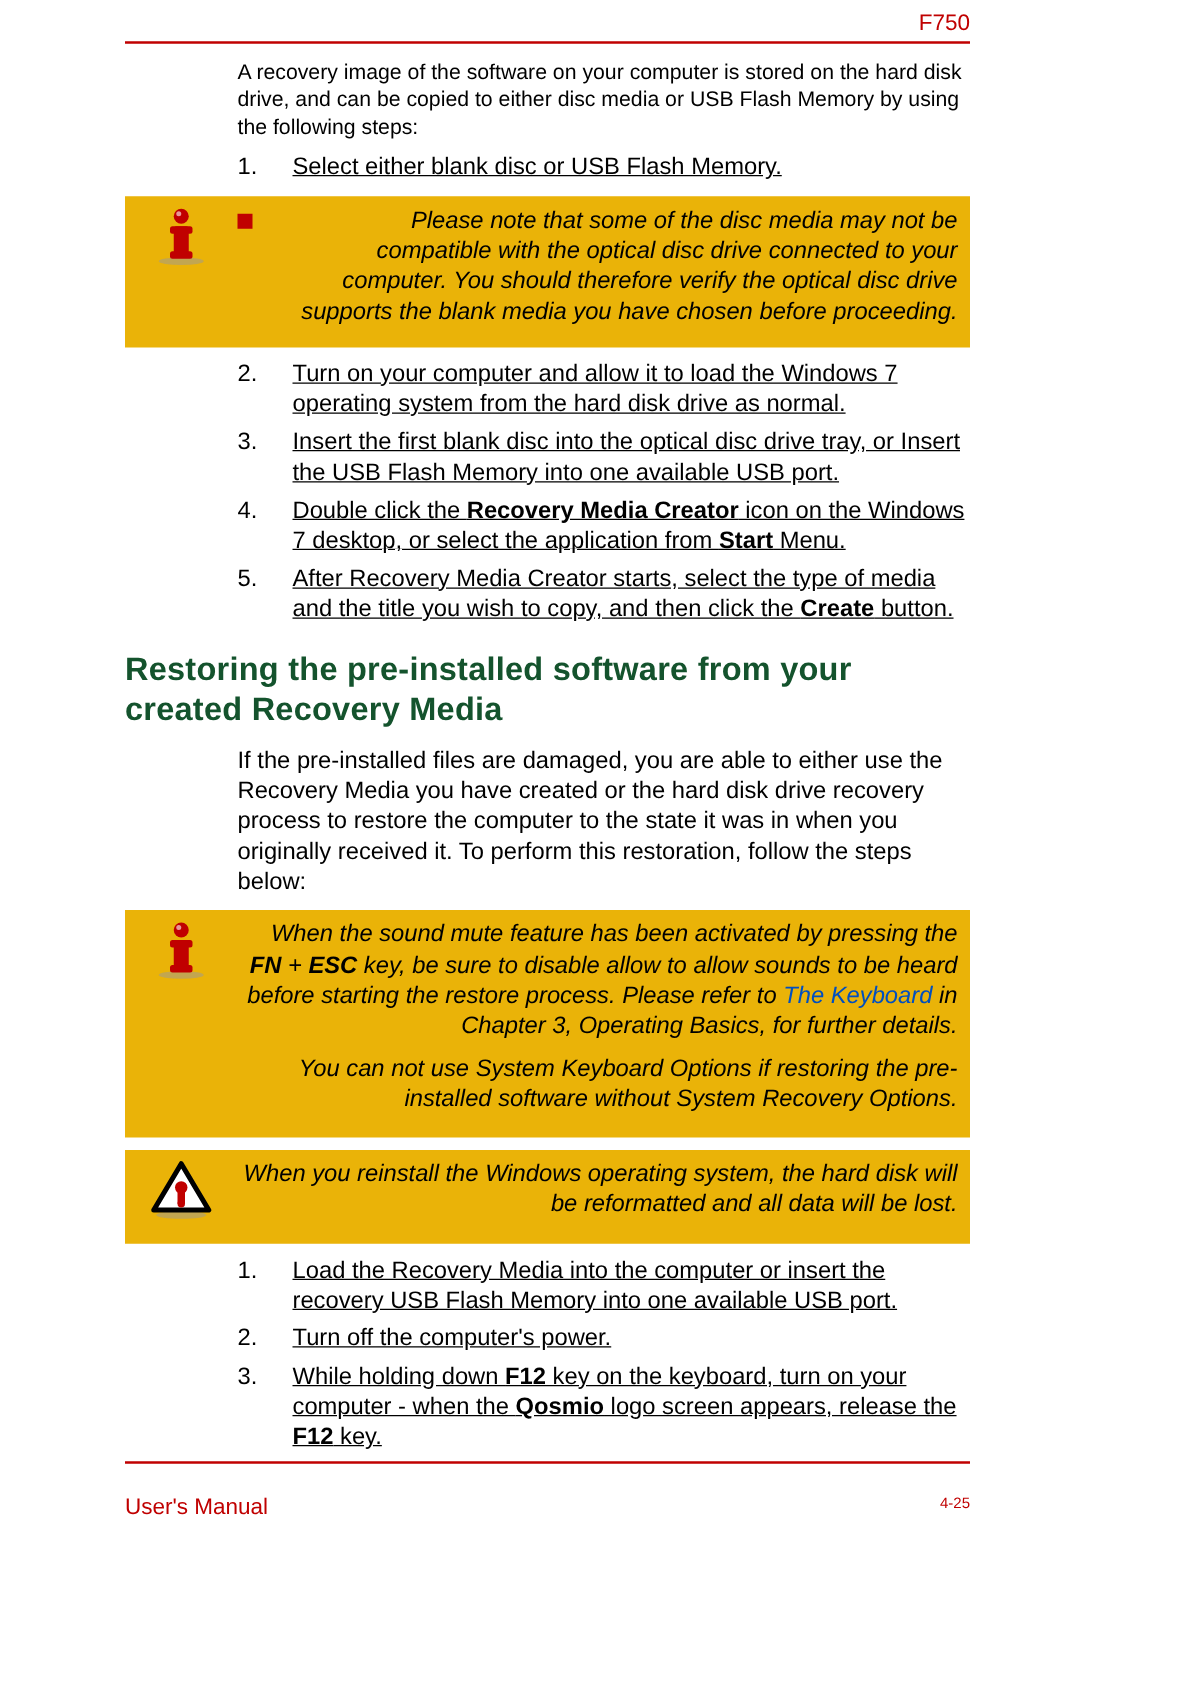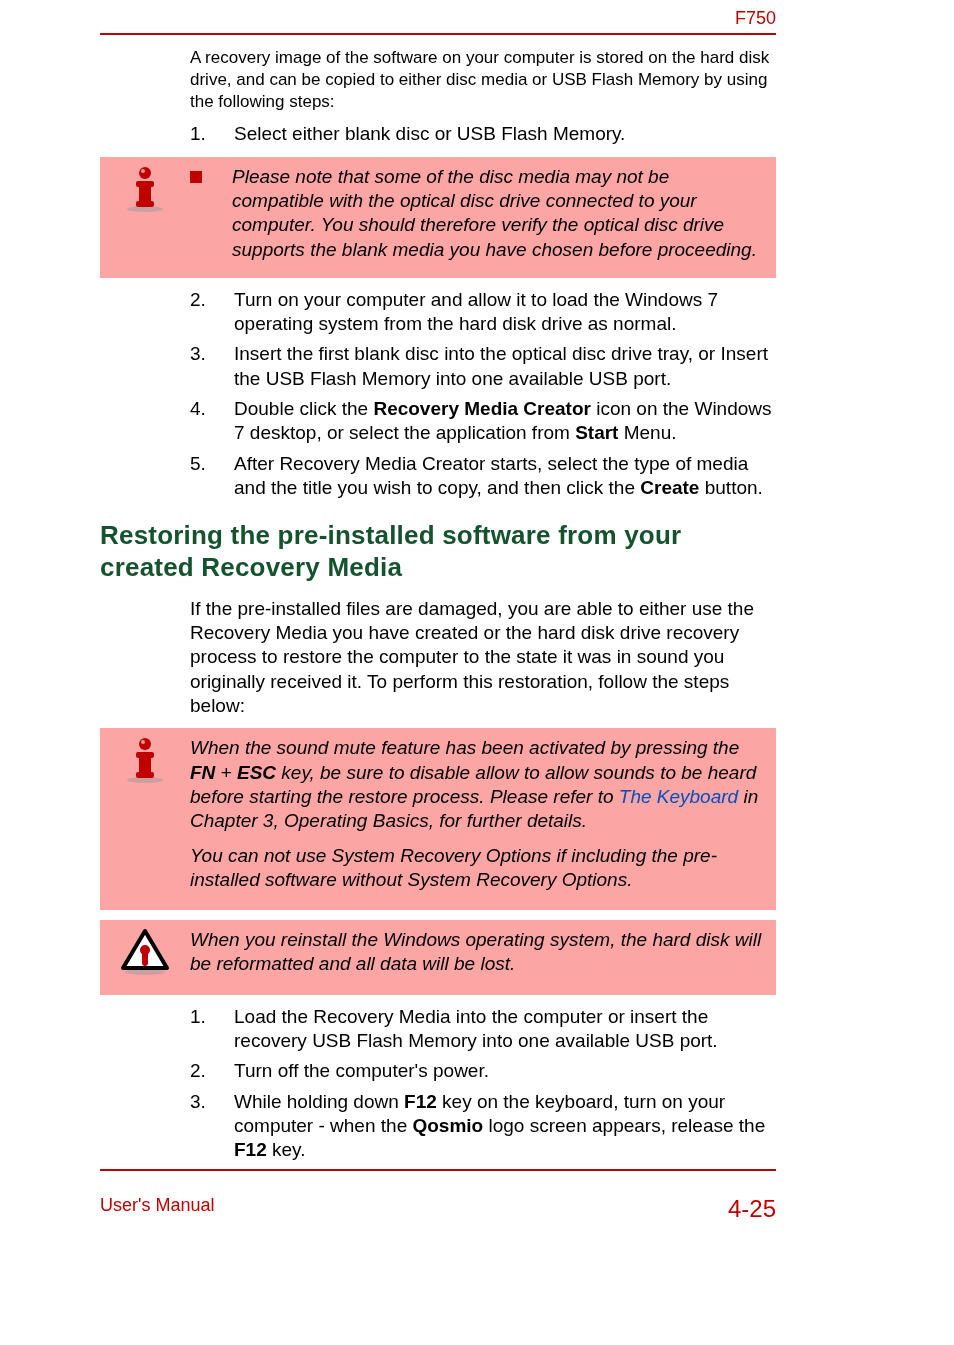--- a/index.html
+++ b/index.html
@@ -6,37 +6,37 @@
   html, body { width: 954px; background: #fff; font-family: Arial, Helvetica, sans-serif; color: #000; }
   .page { width: 876px; padding: 0 0 20px 0; }
   .header { display: flex; justify-content: flex-end; padding: 8px 100px 4px 0; }
   .model { color: #c00000; font-size: 18px; }
   .hr-top { border: none; border-top: 2px solid #c00000; margin: 0 100px 12px 100px; }
   .content { padding: 0 100px 0 100px; }
   .intro { margin-left: 90px; font-size: 17px; line-height: 1.28; margin-bottom: 10px; }
   .ol { margin-left: 90px; font-size: 19px; line-height: 1.28; }
   .ol-row { display: flex; margin-bottom: 6px; }
   .ol-num { width: 44px; flex-shrink: 0; }
-  .ol-body { flex: 1; }
-  .note-block { display: flex; margin: 10px 0 10px 0; background: #fca5a5; padding: 8px 10px 8px 0; }
+  .ol-body { flex: 1; text-decoration: underline; }
+  .note-block { display: flex; margin: 10px 0 10px 0; background: #eab308; padding: 8px 10px 8px 0; text-align: right; }
   .icon-col { width: 90px; flex-shrink: 0; display: flex; justify-content: center; align-items: flex-start; padding-top: 0; }
   .note-body { flex: 1; font-size: 19px; line-height: 1.28; font-style: italic; }
   .note-body p { margin-bottom: 10px; }
   .bullet-row { display: flex; margin-bottom: 8px; }
   .bullet-sq { width: 12px; height: 12px; background: #c00000; margin-top: 6px; margin-right: 30px; flex-shrink: 0; }
   .bullet-body { flex: 1; font-style: italic; }
   .heading { font-family: Arial, Helvetica, sans-serif; font-weight: 900; color: #14532d; font-size: 26px; line-height: 1.2; margin: 20px 0 14px 0; letter-spacing: 0.2px; }
   .para { margin-left: 90px; font-size: 19px; line-height: 1.28; margin-bottom: 10px; }
   .link { color: #004fc0; font-style: italic; }
   .bold { font-weight: bold; }
   .bolditalic { font-weight: bold; font-style: italic; }
   .footer { display: flex; justify-content: space-between; padding: 6px 100px 0 100px; margin-top: 18px; }
   .hr-bot { border: none; border-top: 2px solid #c00000; margin: 0 100px; }
   .footer-left { color: #c00000; font-size: 18px; text-align: right; }
-  .footer-right { color: #c00000; font-size: 24px; }
+  .footer-right { color: #c00000; font-size: 12px; }
 </style>
 </head>
 <body>
 
 <div class="page">
 
   <div class="header">
     <span class="model">F750</span>
   </div>
   <hr class="hr-top">
@@ -91,38 +91,38 @@
       <div class="ol-row">
         <div class="ol-num">5.</div>
         <div class="ol-body">
           <span>After Recovery Media Creator starts, select the type of media and the title you wish to copy, and then click the </span><span class="bold">Create</span><span> button.</span>
         </div>
       </div>
     </div>
 
     <h2 class="heading">Restoring the pre-installed software from your created Recovery Media</h2>
 
-    <p class="para">If the pre-installed files are damaged, you are able to either use the Recovery Media you have created or the hard disk drive recovery process to restore the computer to the state it was in sound you originally received it. To perform this restoration, follow the steps below:</p>
+    <p class="para">If the pre-installed files are damaged, you are able to either use the Recovery Media you have created or the hard disk drive recovery process to restore the computer to the state it was in when you originally received it. To perform this restoration, follow the steps below:</p>
 
     <div class="note-block">
       <div class="icon-col">
         <svg width="44" height="48" viewBox="0 0 44 48">
           <ellipse cx="22" cy="44" rx="18" ry="3" fill="#999" opacity="0.5"></ellipse>
           <rect x="16" y="16" width="12" height="24" rx="2" fill="#c00000"></rect>
           <rect x="13" y="16" width="18" height="6" rx="2" fill="#c00000"></rect>
           <rect x="13" y="36" width="18" height="6" rx="2" fill="#c00000"></rect>
           <circle cx="22" cy="8" r="6" fill="#c00000"></circle>
           <circle cx="20" cy="6" r="2" fill="#fff" opacity="0.6"></circle>
         </svg>
       </div>
       <div class="note-body">
         <p>
           <span>When the sound mute feature has been activated by pressing the </span><span class="bolditalic">FN</span><span> + </span><span class="bolditalic">ESC</span><span> key, be sure to disable allow to allow sounds to be heard before starting the restore process. Please refer to </span><span class="link">The Keyboard</span><span> in Chapter 3, Operating Basics, for further details.</span>
         </p>
-        <p>You can not use System Recovery Options if including the pre-installed software without System Recovery Options.</p>
+        <p>You can not use System Keyboard Options if restoring the pre-installed software without System Recovery Options.</p>
       </div>
     </div>
 
     <div class="note-block">
       <div class="icon-col">
         <svg width="52" height="48" viewBox="0 0 52 48">
           <ellipse cx="26" cy="44" rx="20" ry="3" fill="#999" opacity="0.5"></ellipse>
           <path d="M26 3 L48 40 L4 40 Z" fill="#fff" stroke="#000" stroke-width="4" stroke-linejoin="round"></path>
           <circle cx="26" cy="22" r="5" fill="#c00000"></circle>
           <rect x="23" y="22" width="6" height="13" fill="#c00000"></rect>

